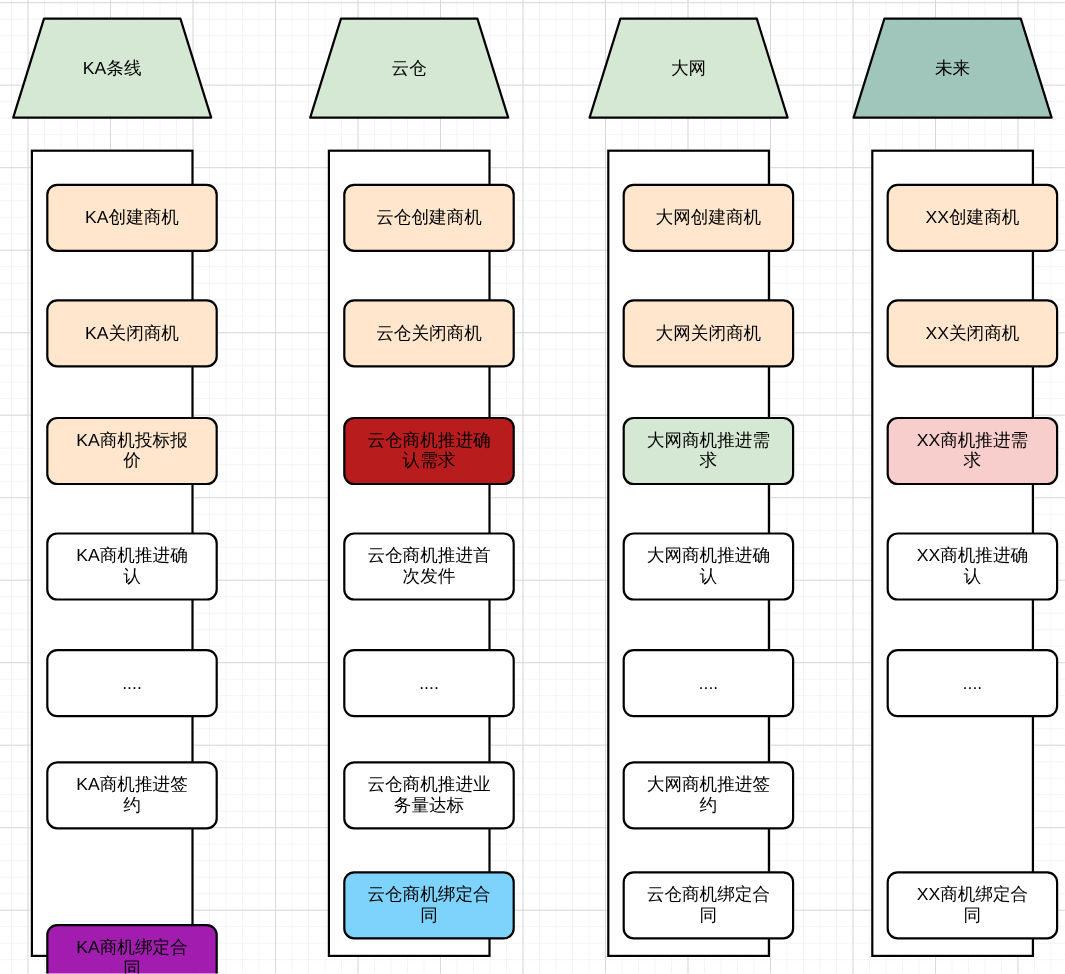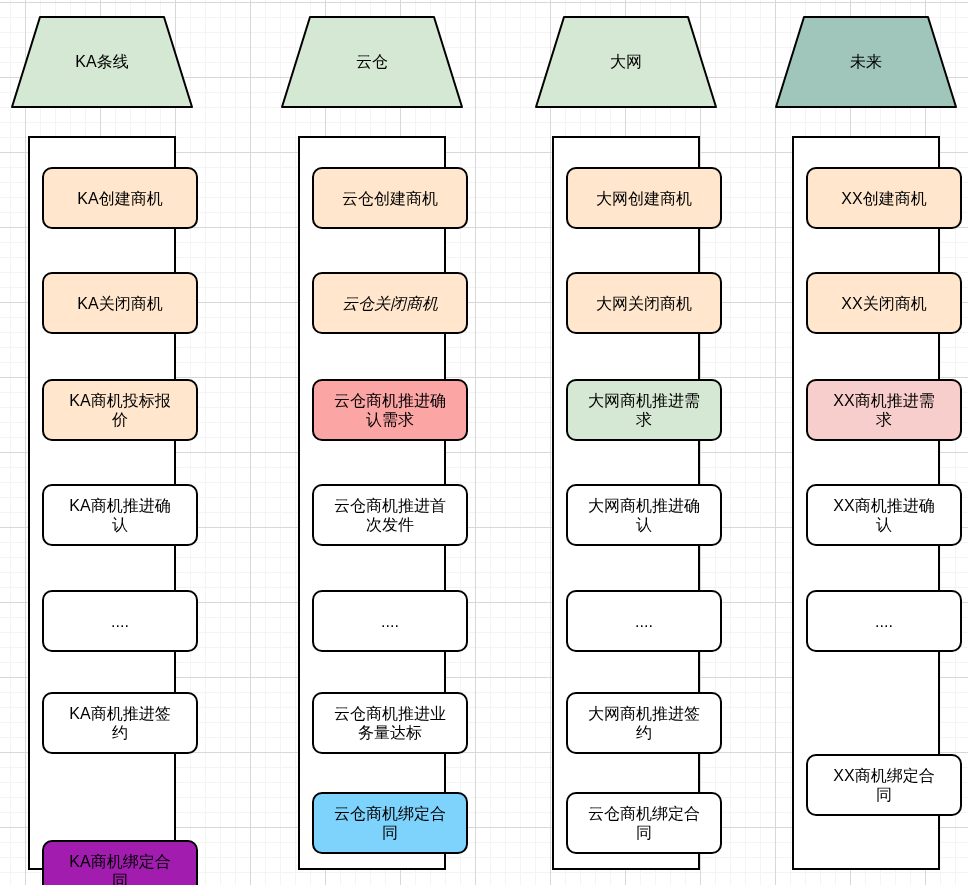--- a/index.html
+++ b/index.html
@@ -74,24 +74,24 @@
 
 <section class="column col-2">
   <svg class="trapezoid" viewBox="0 0 184 94">
     <polygon points="30,2 154,2 182,92 2,92" stroke="#000000" stroke-width="2" stroke-linejoin="round" fill="#d5e8d4"></polygon>
   </svg>
   <div class="trapezoid-label">云仓</div>
   <div class="stage-container">
       <div class="stage-box" style="top: 29px; background: rgb(255, 230, 204);">
         <span>云仓创建商机</span>
       </div>
-      <div class="stage-box" style="top: 134px; background: rgb(255, 230, 204); font-style: italic;">
+      <div class="stage-box" style="top: 134px; background: rgb(255, 230, 204);">
         <span>云仓关闭商机</span>
       </div>
-      <div class="stage-box" style="top: 241px; background: #fca5a5; justify-content: center;">
+      <div class="stage-box" style="top: 241px; background: #b91c1c; justify-content: center;">
         <span>云仓商机推进确认需求</span>
       </div>
       <div class="stage-box" style="top: 346px; background: rgb(255, 255, 255);">
         <span>云仓商机推进首次发件</span>
       </div>
       <div class="stage-box" style="top: 452px; background: rgb(255, 255, 255);">
         <span>....</span>
       </div>
       <div class="stage-box" style="top: 554px; background: rgb(255, 255, 255);">
         <span>云仓商机推进业务量达标</span>
@@ -146,17 +146,17 @@
       </div>
       <div class="stage-box" style="top: 241px; background: rgb(248, 206, 204);">
         <span>XX商机推进需求</span>
       </div>
       <div class="stage-box" style="top: 346px; background: rgb(255, 255, 255);">
         <span>XX商机推进确认</span>
       </div>
       <div class="stage-box" style="top: 452px; background: rgb(255, 255, 255);">
         <span>....</span>
       </div>
-      <div class="stage-box" style="top: 616px; background: rgb(255, 255, 255); justify-content: center;">
+      <div class="stage-box" style="top: 654px; background: rgb(255, 255, 255); justify-content: center;">
         <span>XX商机绑定合同</span>
       </div>
     </div>
 </section>
 
 </body></html>

